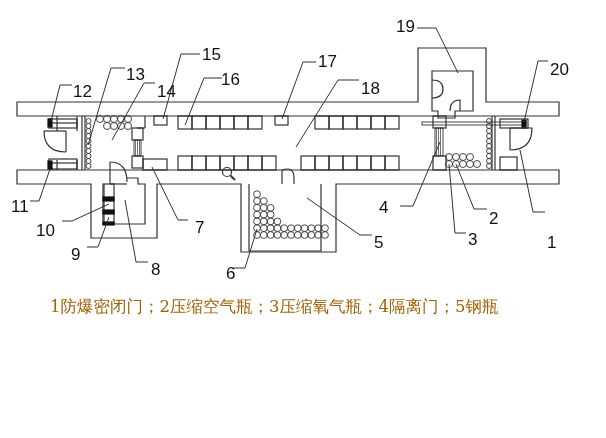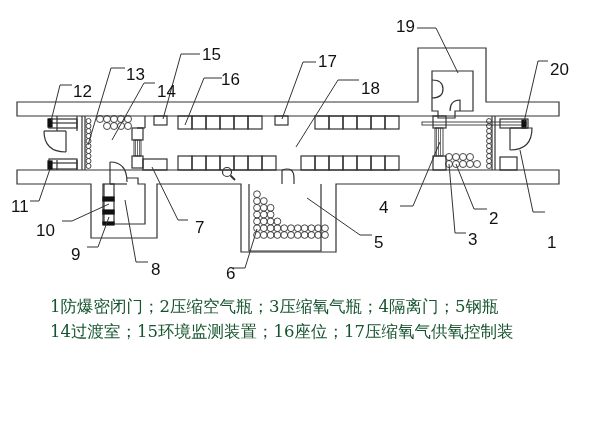--- a/index.html
+++ b/index.html
@@ -4,21 +4,21 @@
 <style>
   html, body { margin: 0; padding: 0; background: #ffffff; }
   body { width: 606px; height: 438px; position: relative; overflow: hidden; font-family: "Liberation Sans", "DejaVu Sans", sans-serif; }
   #diagram { position: absolute; left: 0; top: 0; width: 606px; height: 290px; }
   #diagram line, #diagram rect, #diagram path, #diagram polyline, #diagram circle { stroke: #333333; stroke-width: 1.2; fill: none; }
   #diagram .thin { stroke-width: 0.9; }
   #diagram .leader { stroke: #333; stroke-width: 1; fill: none; }
   #diagram .fillblack { fill: #111; stroke: #111; }
   #diagram .hatch { stroke-width: 0.7; }
   #diagram text { font-family: "Liberation Sans", "DejaVu Sans", sans-serif; font-size: 17px; fill: #111; }
-  #caption { position: absolute; left: 50px; top: 294px; width: 540px; font-family: "DejaVu Serif", "Liberation Serif", serif; font-size: 16.5px; line-height: 25px; color: #14532d; }
+  #caption { position: absolute; left: 50px; top: 294px; width: 540px; font-family: "DejaVu Serif", "Liberation Serif", serif; font-size: 16.5px; line-height: 25px; color: #a16207; }
 </style>
 </head>
 <body>
 
 <svg id="diagram" viewBox="0 0 606 290" xmlns="http://www.w3.org/2000/svg">
 
   <g>
 
     <path d="M17,102 H418 V48 H486 V102 H559 V116 H17 Z"></path>
 
@@ -288,14 +288,13 @@
     <text x="221" y="85">16</text>
     <text x="318" y="67">17</text>
     <text x="361" y="94">18</text>
     <text x="396" y="32">19</text>
     <text x="550" y="75">20</text>
   </g>
 </svg>
 
 <div id="caption">
   <div>1防爆密闭门；2压缩空气瓶；3压缩氧气瓶；4隔离门；5钢瓶</div>
-  <div>14过渡室；15环境监测装置；16座位；17压缩氧气供氧控制装</div>
 </div>
 
 </body></html>

